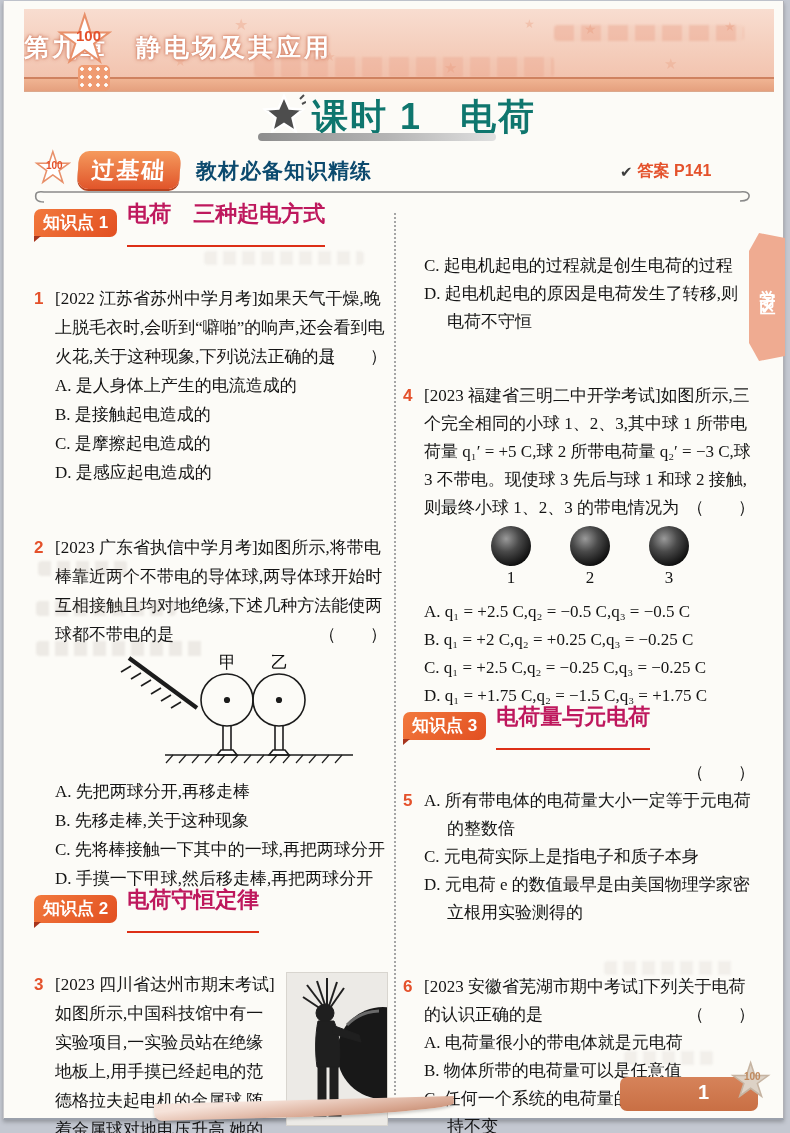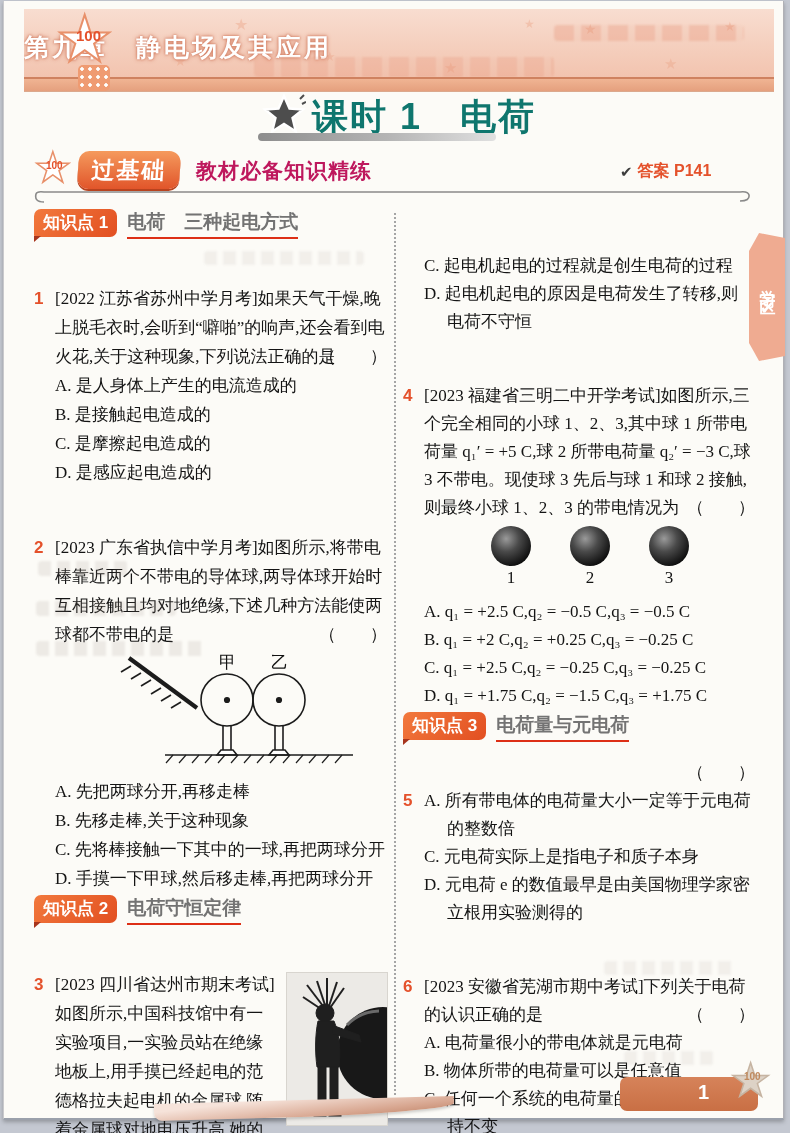--- a/index.html
+++ b/index.html
@@ -30,39 +30,39 @@
   
   .lesson-title{position:absolute;left:308px;top:92px;font-family:"Liberation Sans",sans-serif;
          font-weight:bold;font-size:36px;color:#0f766e;letter-spacing:2px;}
   .swoosh{position:absolute;left:254px;top:132px;width:238px;height:8px;border-radius:4px;
          background:linear-gradient(90deg,#8d8d8d,#b5b5b5 55%,#e0e0e0);}
   
   .sec-badge{position:absolute;left:74px;top:150px;width:102px;height:38px;border-radius:10px 12px 10px 12px;
          background:linear-gradient(180deg,#f59a5d,#e1552a);transform:skewX(-4deg);
          box-shadow:0 2px 0 #b8431f;display:flex;align-items:center;justify-content:center;
          color:#fff;font-family:"Liberation Sans",sans-serif;font-weight:bold;font-size:23px;letter-spacing:2px;}
-  .sec-sub{position:absolute;left:192px;top:156px;color:#be185d;font-family:"Liberation Sans",sans-serif;
+  .sec-sub{position:absolute;left:192px;top:156px;color:#0c4a6e;font-family:"Liberation Sans",sans-serif;
          font-weight:bold;font-size:21px;letter-spacing:1px;}
   .answer-ref{position:absolute;left:616px;top:160px;display:flex;align-items:center;gap:5px;
          color:#e4512b;font-family:"Liberation Sans",sans-serif;font-weight:bold;font-size:16px;}
   .answer-ref .chk{color:#3c3c3c;font-size:15px;font-family:"DejaVu Sans",sans-serif;}
   
   .divider{position:absolute;left:390px;top:212px;height:882px;border-left:2px dotted #a5a5a5;}
   .col{position:absolute;width:353px;font-size:17px;line-height:29px;}
   .col-left{left:30px;top:206px;}
   .col-right{left:399px;top:205px;width:352px;line-height:28px;}
   
   .kp{display:flex;align-items:center;gap:10px;margin:1px 0 3px;height:30px;}
   .kp-badge{position:relative;background:linear-gradient(135deg,#f2793d,#e24f21);color:#fff;
          font-family:"Liberation Sans",sans-serif;font-weight:bold;font-size:17px;line-height:1;
          padding:5px 9px 6px;border-radius:7px 7px 7px 2px;white-space:nowrap;}
   .kp-badge::after{content:"";position:absolute;left:0;bottom:-5px;border-style:solid;
          border-width:6px 7px 0 0;border-color:#a7341c transparent transparent transparent;}
-  .kp-title{color:#737373;font-family:"Liberation Sans",sans-serif;font-weight:bold;font-size:19px;
-         border-bottom:2px solid #dd2f16;padding-bottom:1px;white-space:nowrap;}
+  .kp-title{color:#be185d;font-family:"Liberation Sans",sans-serif;font-weight:bold;font-size:22px;
+         border-bottom:2px solid #dd2f16;padding-bottom:17px;white-space:nowrap;}
   
   .q{position:relative;padding-left:21px;margin-top:46px;}
   .qnum{position:absolute;left:0;top:0;color:#e4512b;font-family:"Liberation Sans",sans-serif;font-weight:bold;}
   .stem{position:relative;}
   .brkt{position:absolute;right:0;bottom:0;}
   .opt{padding-left:23px;text-indent:-23px;}
   .fig{margin:3px 0 2px 52px;}
   .photo{float:right;width:100px;height:152px;margin:3px 0 3px 8px;background:#eceae6;
          box-shadow:0 0 0 1px #d8d5cf;}
   .spheres{display:flex;gap:25px;margin:4px 0 2px 60px;height:70px;}

